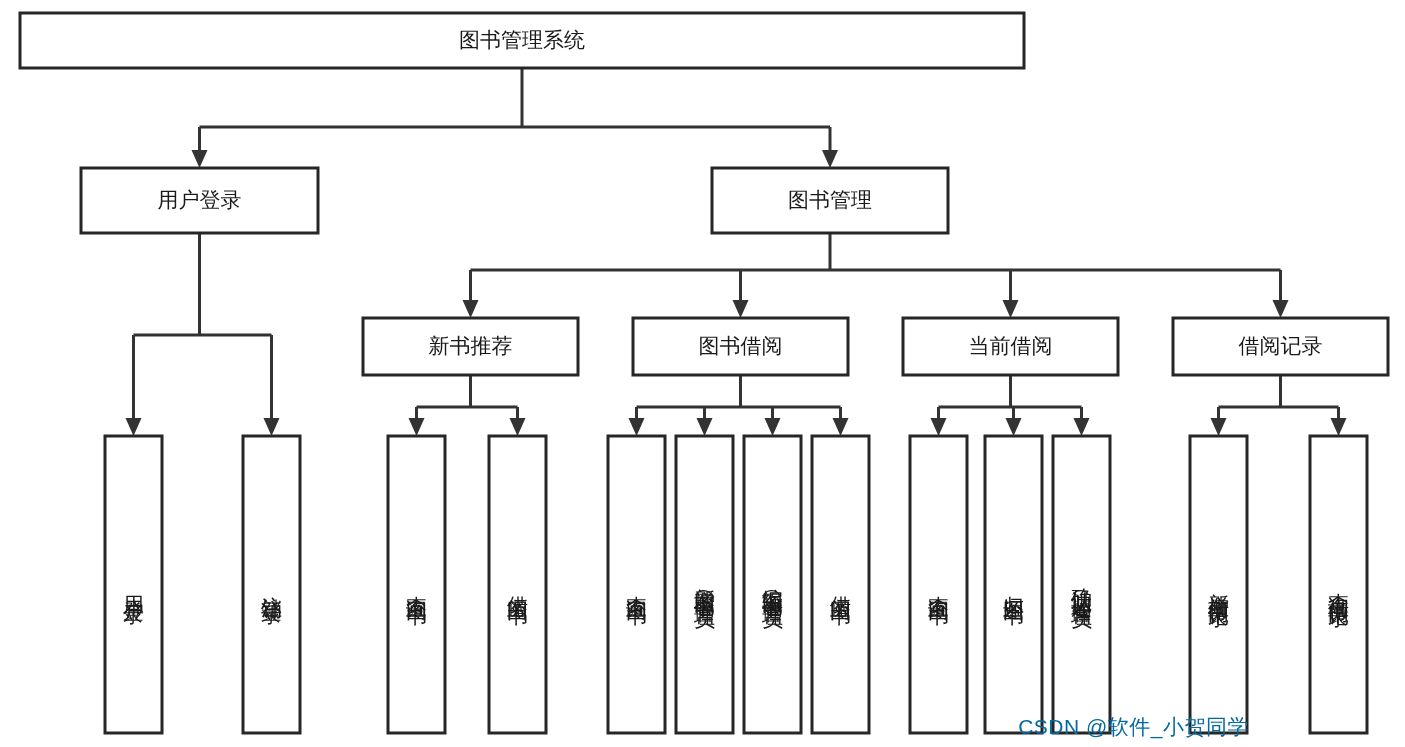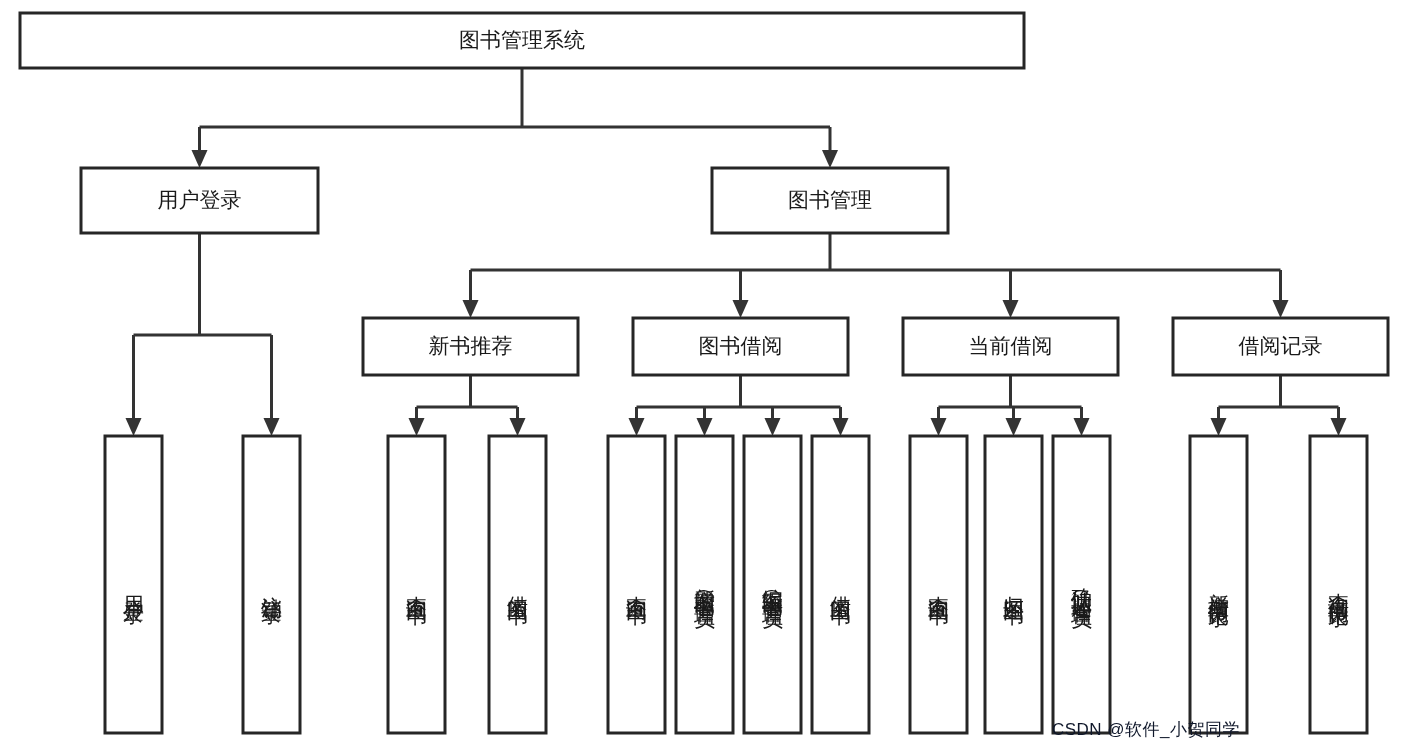--- a/index.html
+++ b/index.html
@@ -11,21 +11,20 @@
     width: 1405px;
     height: 747px;
     font-family: "Liberation Sans", "DejaVu Sans", sans-serif;
     overflow: hidden;
   }
   #diagram-root {
     position: relative;
     width: 1249px;
     height: 747px;
     background: #ffffff;
-    padding-left: 7px;
   }
   svg.flow {
     position: absolute;
     left: 0;
     top: 0;
     width: 1405px;
     height: 747px;
     display: block;
   }
   .node-rect {
@@ -60,25 +59,25 @@
     color: #1a1a1a;
     letter-spacing: 3px;
     display: flex;
     align-items: center;
     justify-content: center;
     white-space: nowrap;
     pointer-events: none;
   }
   .watermark {
     position: absolute;
-    right: 16px;
+    right: 0;
     bottom: 6px;
     font-family: "Liberation Sans", "DejaVu Sans", sans-serif;
-    font-size: 17px;
-    color: #0f172a;
+    font-size: 21px;
+    color: #0369a1;
     letter-spacing: 0.5px;
     white-space: nowrap;
   }
 </style>
 </head>
 <body>
 
 <div id="diagram-root">
 
   <svg class="flow" viewBox="0 0 1405 747">

